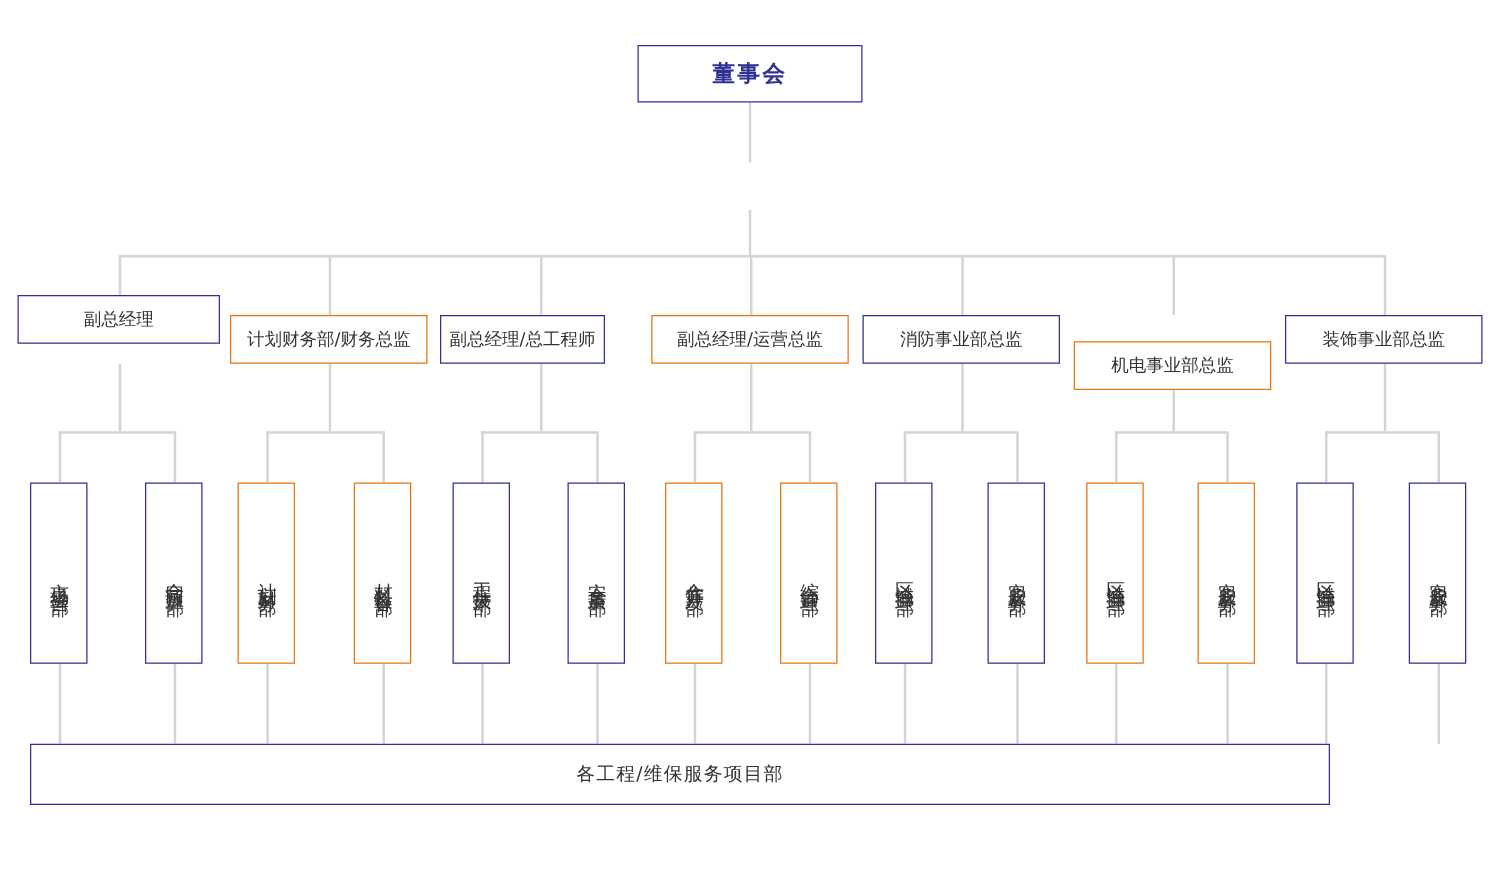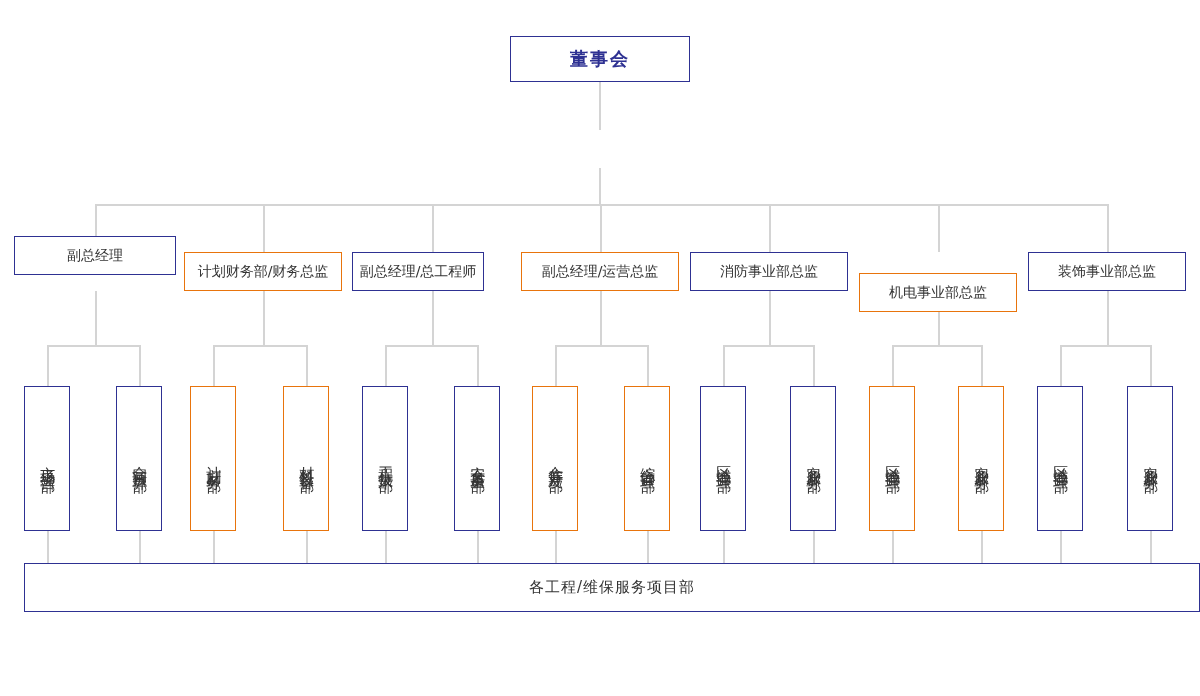--- a/index.html
+++ b/index.html
@@ -151,15 +151,15 @@
       <div class="box dept orange" style="left: 532px; top: 386px; width: 46px; height: 145px;">合作开发部</div>
       <div class="box dept orange" style="left: 624px; top: 386px; width: 46px; height: 145px;">综合管理部</div>
       <div class="box dept navy" style="left: 700px; top: 386px; width: 46px; height: 145px;">区域管理部</div>
       <div class="box dept navy" style="left: 790px; top: 386px; width: 46px; height: 145px;">客户服务部</div>
       <div class="box dept orange" style="left: 869px; top: 386px; width: 46px; height: 145px;">区域管理部</div>
       <div class="box dept orange" style="left: 958px; top: 386px; width: 46px; height: 145px;">客户服务部</div>
       <div class="box dept navy" style="left: 1037px; top: 386px; width: 46px; height: 145px;">区域管理部</div>
       <div class="box dept navy" style="left: 1127px; top: 386px; width: 46px; height: 145px;">客户服务部</div>
     </div>
 
-  <div class="box navy footer-bar" style="left:24px; top:563px; width:1176px; height:49px;">各工程/维保服务项目部</div>
+  <div class="box navy footer-bar" style="left:24px; top:595px; width:1040px; height:49px;">各工程/维保服务项目部</div>
 
 </div>
 
 </body></html>

